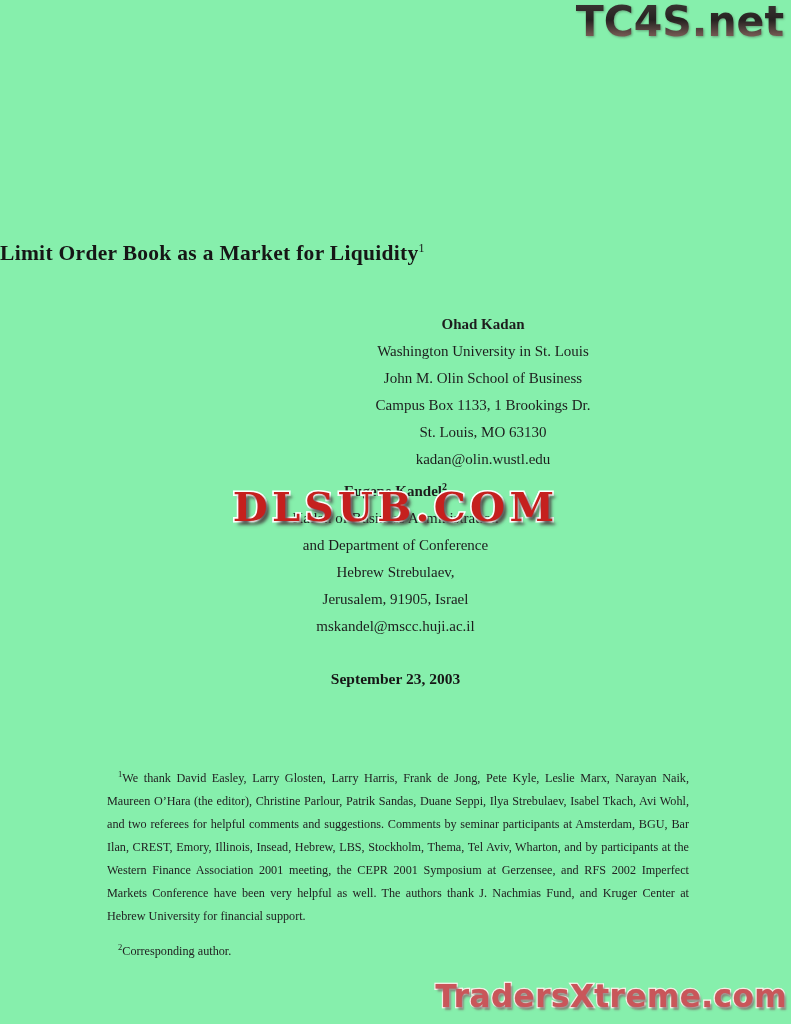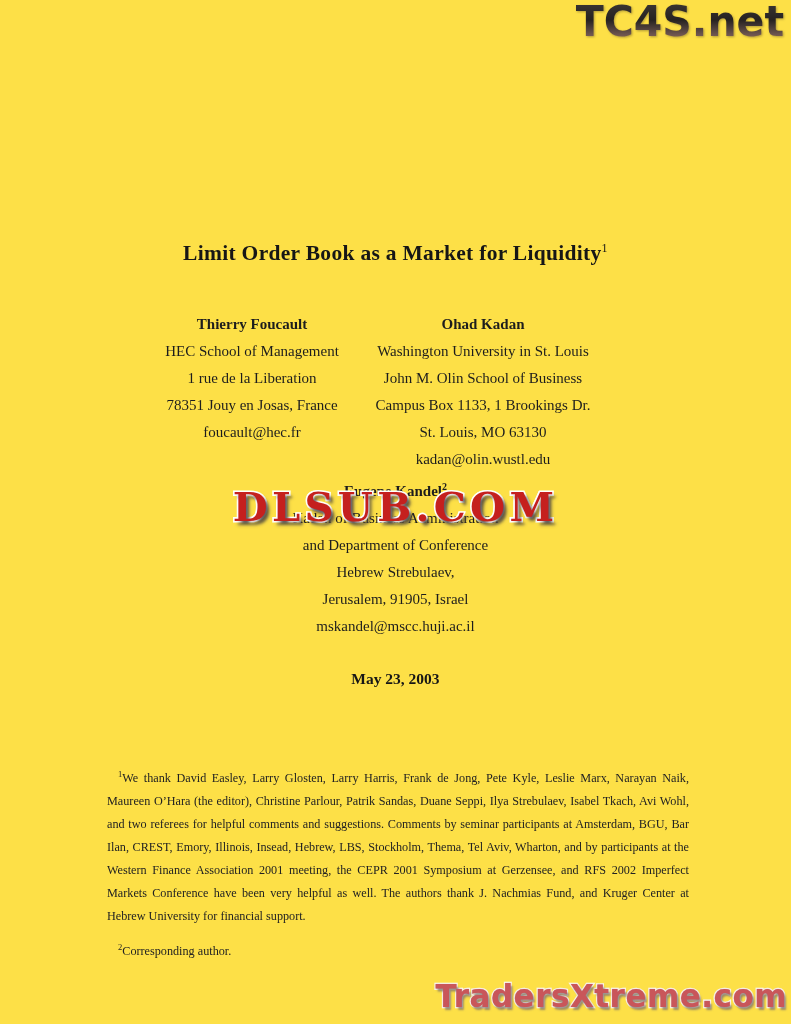--- a/index.html
+++ b/index.html
@@ -1,20 +1,20 @@
 <!DOCTYPE html>
 <html><head>
 <meta charset="utf-8">
 <style>
   html, body { margin: 0; padding: 0; background: #ffffff; }
   .page {
     position: relative;
     width: 791px;
     height: 1024px;
-    background: #fde047;
+    background: #86efac;
     font-family: "Liberation Serif", serif;
     color: #1d1d1d;
     overflow: hidden;
   }
 
   
   .wm-top {
     position: absolute;
     top: -2px;
     right: 7px;
@@ -30,21 +30,20 @@
     transform: scaleY(1.03);
     user-select: none;
   }
 
   
   .title {
     position: absolute;
     top: 227px;
     left: 0;
     width: 100%;
-    text-align: center;
     font-size: 21.5px;
     font-weight: bold;
     letter-spacing: 0.3px;
     color: #161616;
   }
   .title sup { font-size: 12px; font-weight: normal; }
 
   
   .author-block {
     position: absolute;
@@ -125,27 +124,20 @@
 </style>
 </head>
 <body>
 
 <div class="page">
 
   <div class="wm-top">TC4S.net</div>
 
   <h1 class="title"><span>Limit Order Book as a Market for Liquidity</span><sup>1</sup></h1>
 
-  <div class="author-block author-left">
-    <div class="author-name">Thierry Foucault</div>
-    <div>HEC School of Management</div>
-    <div>1 rue de la Liberation</div>
-    <div>78351 Jouy en Josas, France</div>
-    <div>foucault@hec.fr</div>
-  </div>
 
   <div class="author-block author-right">
     <div class="author-name">Ohad Kadan</div>
     <div>Washington University in St. Louis</div>
     <div>John M. Olin School of Business</div>
     <div>Campus Box 1133, 1 Brookings Dr.</div>
     <div>St. Louis, MO 63130</div>
     <div>kadan@olin.wustl.edu</div>
   </div>
 
@@ -153,21 +145,21 @@
     <div class="author-name"><span>Eugene Kandel</span><sup>2</sup></div>
     <div>Kadan of Business Administration</div>
     <div>and Department of Conference</div>
     <div>Hebrew Strebulaev,</div>
     <div>Jerusalem, 91905, Israel</div>
     <div>mskandel@mscc.huji.ac.il</div>
   </div>
 
   <div class="wm-mid">DLSUB.COM</div>
 
-  <div class="date-line">May 23, 2003</div>
+  <div class="date-line">September 23, 2003</div>
 
   <div class="footnotes">
     <p><sup>1</sup><span>We thank David Easley, Larry Glosten, Larry Harris, Frank de Jong, Pete Kyle, Leslie Marx, Narayan Naik, Maureen O’Hara (the editor), Christine Parlour, Patrik Sandas, Duane Seppi, Ilya Strebulaev, Isabel Tkach, Avi Wohl, and two referees for helpful comments and suggestions. Comments by seminar participants at Amsterdam, BGU, Bar Ilan, CREST, Emory, Illinois, Insead, Hebrew, LBS, Stockholm, Thema, Tel Aviv, Wharton, and by participants at the Western Finance Association 2001 meeting, the CEPR 2001 Symposium at Gerzensee, and RFS 2002 Imperfect Markets Conference have been very helpful as well.  The authors thank J. Nachmias Fund, and Kruger Center at Hebrew University for financial support.</span></p>
     <p><sup>2</sup><span>Corresponding author.</span></p>
   </div>
 
   <div class="wm-bottom">TradersXtreme.com</div>
 
 </div>
 

